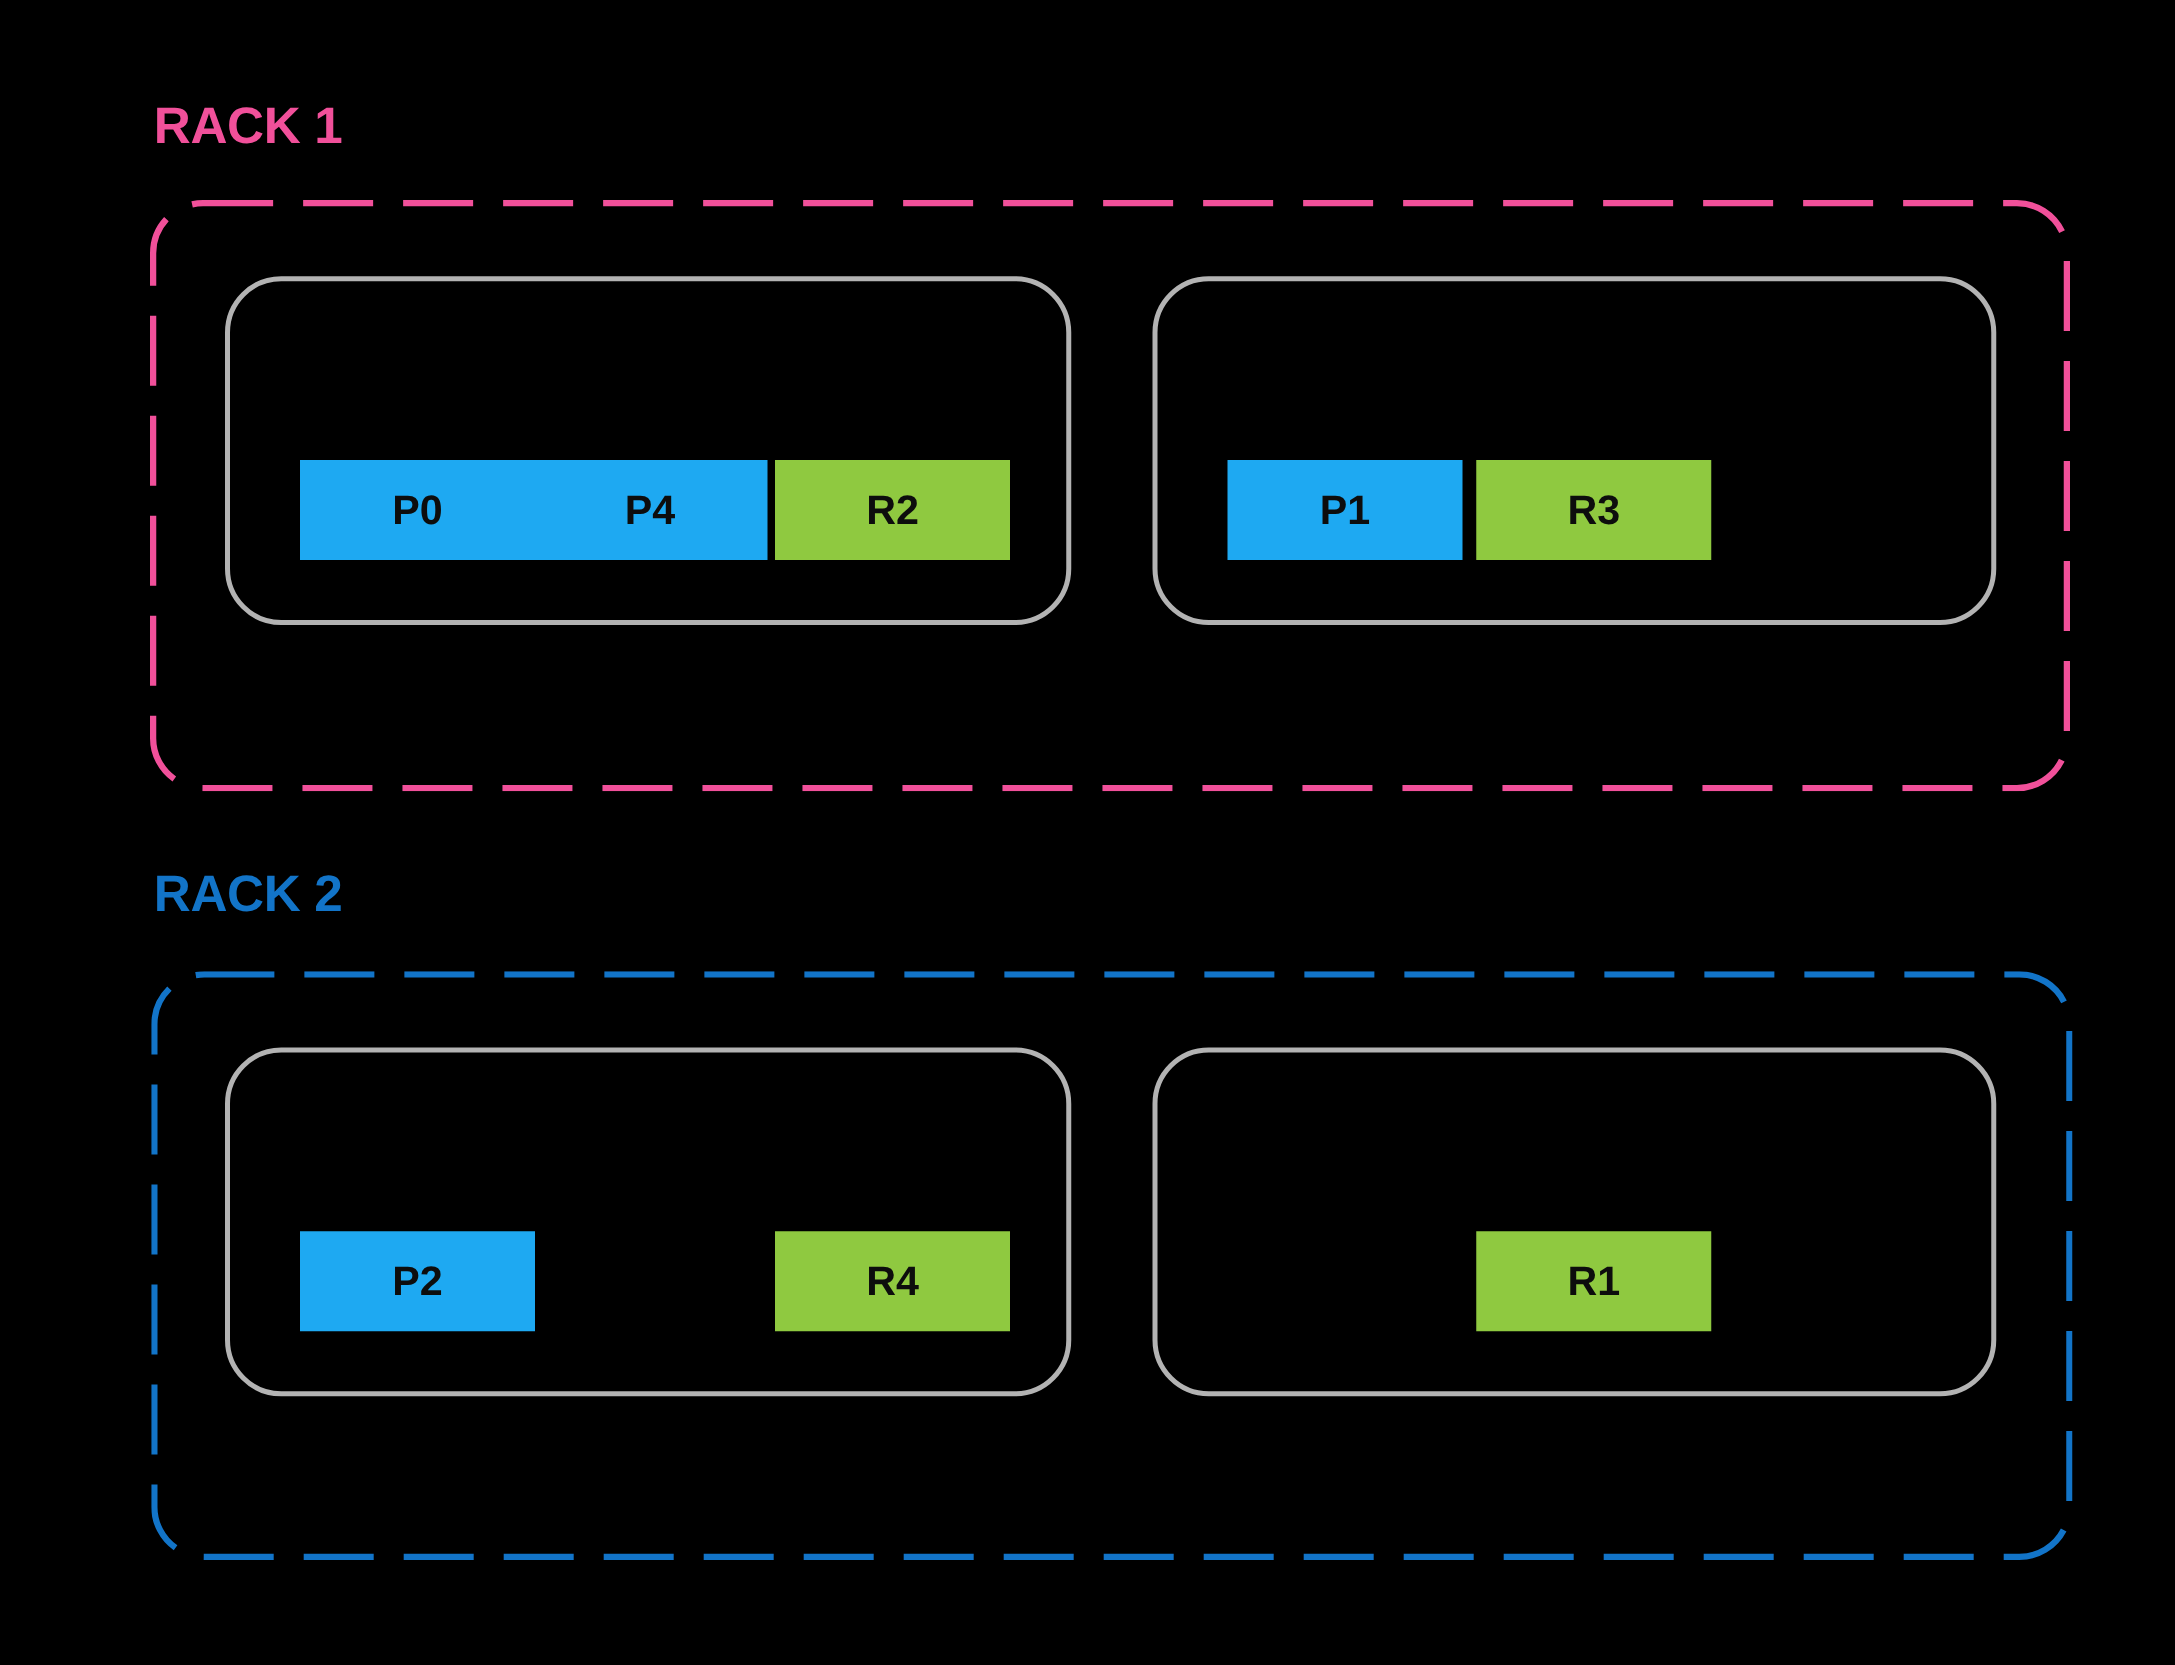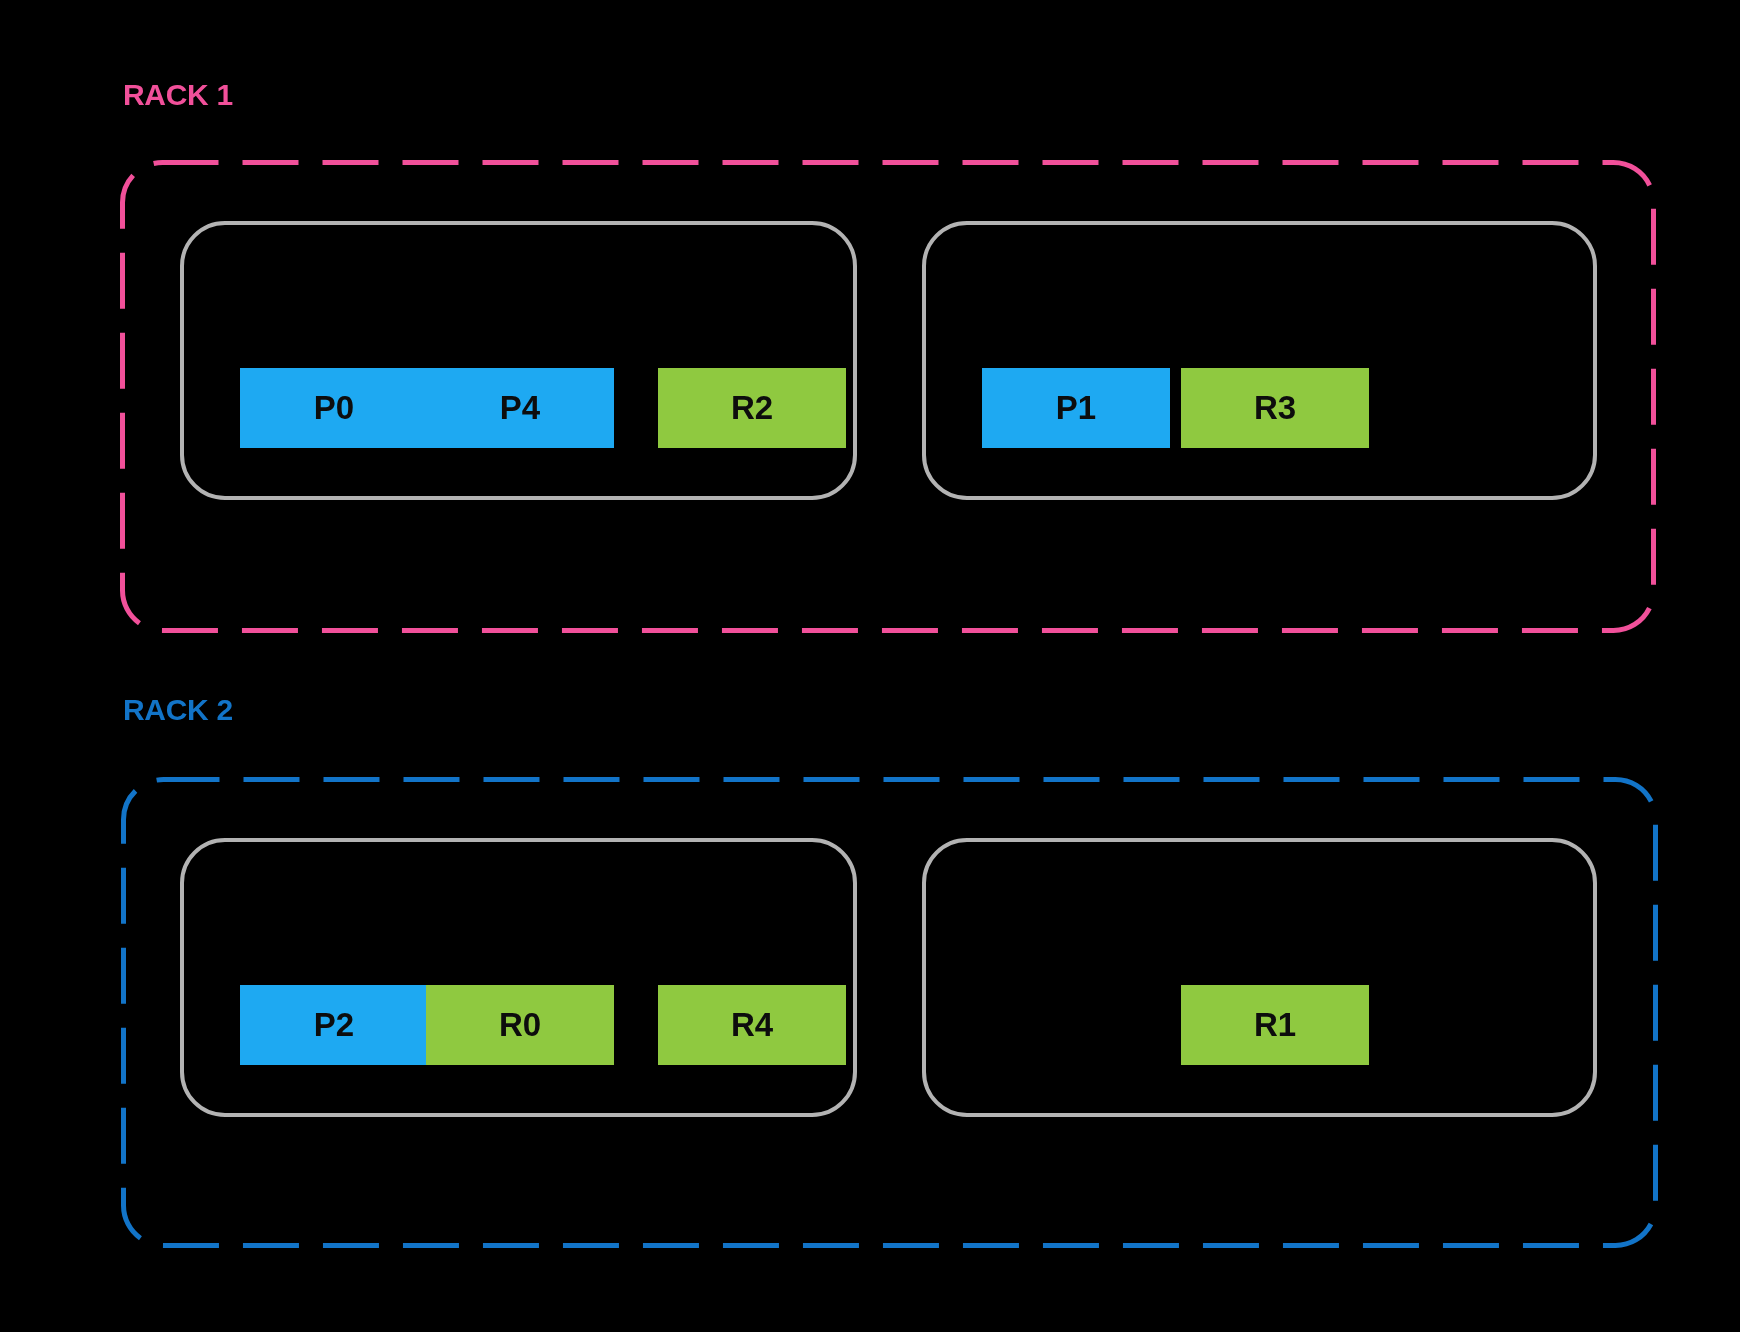--- a/index.html
+++ b/index.html
@@ -12,21 +12,21 @@
     overflow: hidden;
   }
   .canvas {
     position: relative;
     width: 1740px;
     height: 1332px;
     background: var(--background, #000);
   }
   .rack-label {
     position: absolute;
-    font-size: 30px;
+    font-size: 41px;
     font-weight: 700;
     letter-spacing: -0.3px;
     line-height: 1;
   }
   .rack1-label { left: 123px; top: 80px;  color: var(--rack1_accent); }
   .rack2-label { left: 123px; top: 695px; color: var(--rack2_accent); }
 
   .rack { position: absolute; }
   .rack1 { left: 120px; top: 160px; width: 1536px; height: 473px; }
   .rack2 { left: 121px; top: 777px; width: 1537px; height: 471px; }
@@ -69,21 +69,21 @@
     font-size: 33px;
     font-weight: 700;
     color: var(--shard_text);
   }
   .shard.primary { background: var(--primary_shard); }
   .shard.replica { background: var(--replica_shard); }
 
   
   .slot-a1 { left: 56px; }
   .slot-a2 { left: 242px; }
-  .slot-a3 { left: 474px; }
+  .slot-a3 { left: 436px; }
   .slot-b1 { left: 56px; }
   .slot-b2 { left: 255px; }
 </style>
 </head>
 <body>
 
 <div class="canvas">
 
   <div class="rack-label rack1-label">RACK 1</div>
 
@@ -106,21 +106,20 @@
 
   <div class="rack-label rack2-label">RACK 2</div>
 
   <div class="rack rack2">
     <svg class="dash" viewBox="0 0 1537 471" preserveAspectRatio="none">
       <rect x="2.5" y="2.5" width="1532" height="466" rx="40" ry="40"></rect>
     </svg>
 
     <div class="node node-a">
       <div class="shard slot-a1 primary">P2</div>
-      <div class="shard slot-a2 replica">R0</div>
       <div class="shard slot-a3 replica">R4</div>
     </div>
 
     <div class="node node-b">
       <div class="shard slot-b2 replica">R1</div>
     </div>
   </div>
 
 </div>
 

